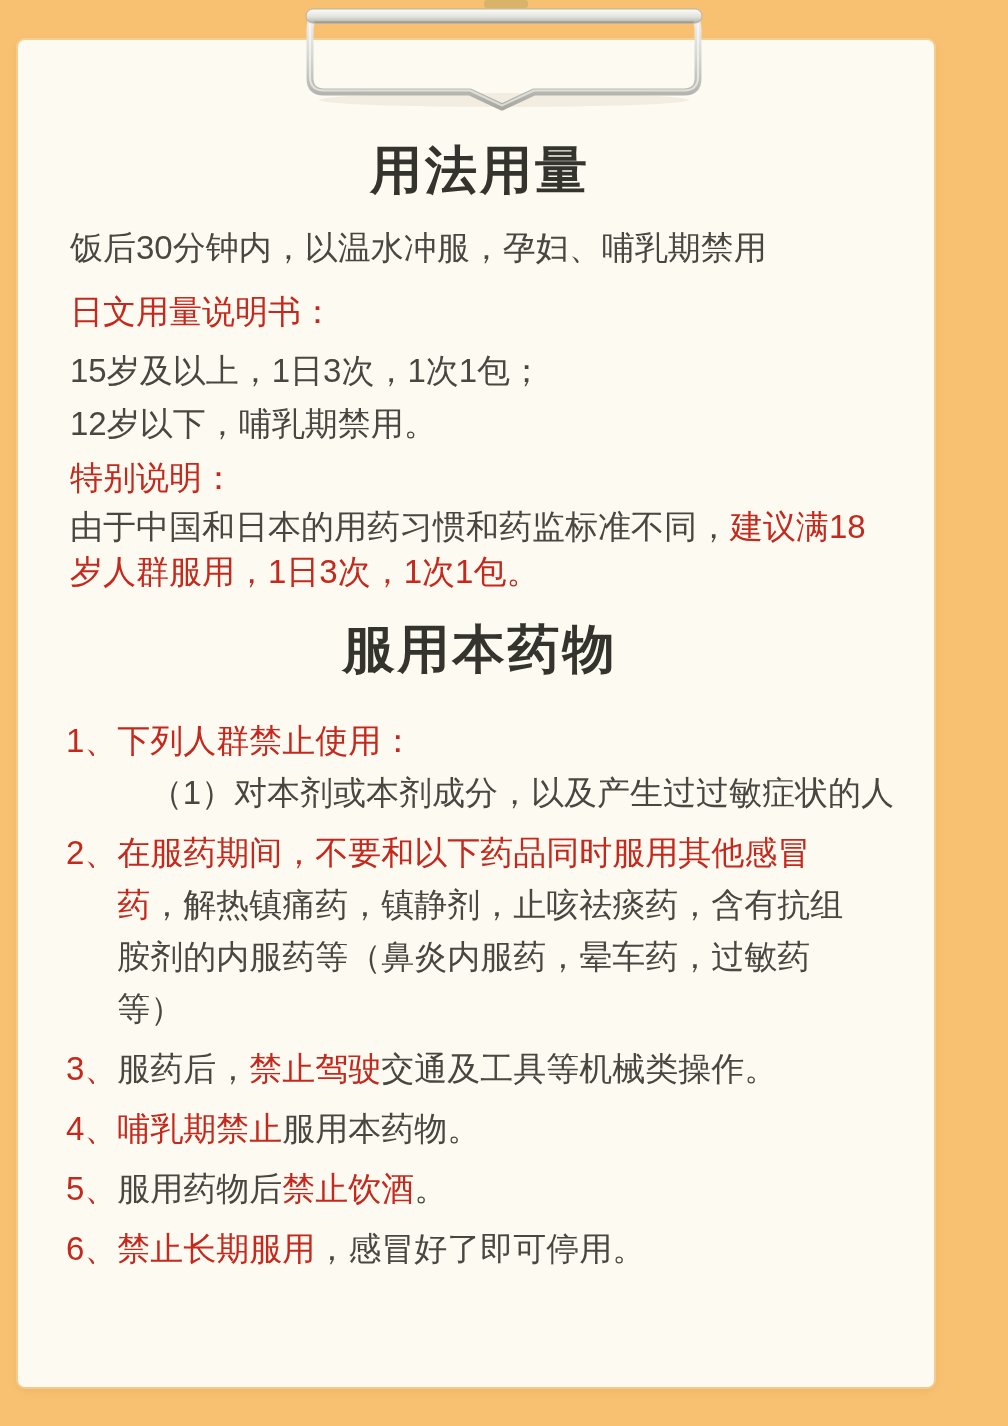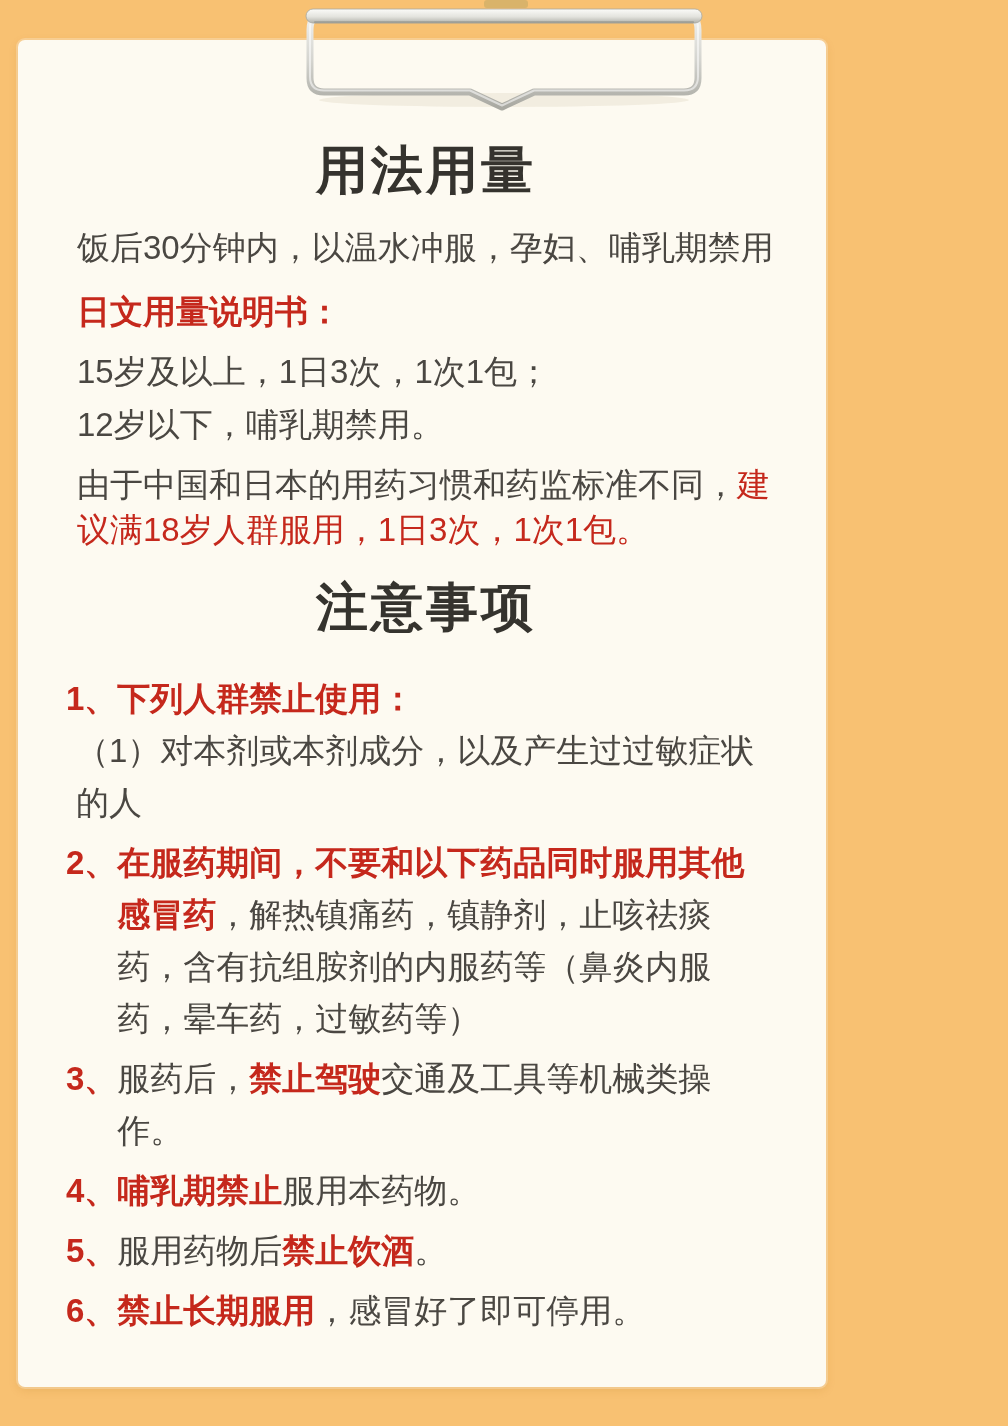--- a/index.html
+++ b/index.html
@@ -2,70 +2,71 @@
 <html><head>
 <meta charset="utf-8">
 <style>
   html,body{margin:0;padding:0;}
   body{
     width:1008px;height:1426px;position:relative;overflow:hidden;
     background:var(--frame,#f8c172);
     font-family:"Liberation Sans","DejaVu Sans",sans-serif;
   }
   .paper{
-    position:absolute;left:18px;top:40px;width:808px;height:1347px;
+    position:absolute;left:18px;top:40px;width:916px;height:1347px;
     background:var(--paper,#fdfaf1);border-radius:7px;
     box-shadow:0 0 0 2px rgba(255,255,255,0.25), 0 3px 10px rgba(170,110,20,0.18);
   }
   .sheet{padding:100px 40px 0 48px;}
   .h1{
     margin:0;text-align:center;font-size:52px;line-height:60px;font-weight:700;
     color:var(--title,#35332e);letter-spacing:3px;
   }
-  .body{margin:11px;font-size:33px;line-height:44px;}
+  .body{margin:4px;font-size:33px;line-height:44px;}
   .dark{color:var(--dark,#4a4742);}
   .red{color:var(--red,#c5281c);}
-  .bold{font-weight:700;}
+  .bold{font-weight:400;}
   .intro{margin-top:26px;}
   .jp-heading{margin-top:20px;}
   .jp-group p{margin:0;line-height:53px;}
   .jp-group{margin-top:10px;}
   .sp-heading{margin-top:6px;line-height:44px;}
   .sp-para{margin-top:4px;line-height:45px;}
   .h1-2{margin-top:25px;}
   .plist{margin-top:36px;font-size:33px;}
   .item{display:flex;align-items:flex-start;margin-top:8px;}
   .item:first-child{margin-top:0;}
   .item .num{flex:0 0 49px;line-height:52px;}
   .item .txt{flex:1;line-height:52px;padding-right:26px;}
-  .subitem{margin-left:10px;line-height:52px;}
+  .subitem{margin-left:10px;line-height:52px;text-align:right;}
   
   .clip{position:absolute;left:294px;top:0;width:420px;height:112px;}
 </style>
 </head>
 <body style="--frame: #f8c172; --paper: #fdfaf1; --red: #c5281c; --dark: #4a4742; --title: #35332e;">
 
 <div class="paper">
   <div class="sheet">
 
     <h1 class="h1">用法用量</h1>
 
     <p class="body dark intro">饭后30分钟内，以温水冲服，孕妇、哺乳期禁用</p>
 
     <p class="body red bold jp-heading">日文用量说明书：</p>
 
     <div class="jp-group body dark">
       <p>15岁及以上，1日3次，1次1包；</p>
       <p>12岁以下，哺乳期禁用。</p>
     </div>
 
+    <p class="body red bold sp-heading">特别说明：</p>
 
     <p class="body sp-para"><span class="dark">由于中国和日本的用药习惯和药监标准不同，</span><span class="red">建议满18岁人群服用，1日3次，1次1包。</span></p>
 
-    <h1 class="h1 h1-2">注意事项</h1>
+    <h1 class="h1 h1-2">服用本药物</h1>
 
     <div class="plist">
 
       <div class="item">
         <span class="num red bold">1、</span>
         <div class="txt"><span class="red bold">下列人群禁止使用：</span></div>
       </div>
       <div class="subitem dark">（1）对本剂或本剂成分，以及产生过过敏症状的人</div>
 
       <div class="item">

